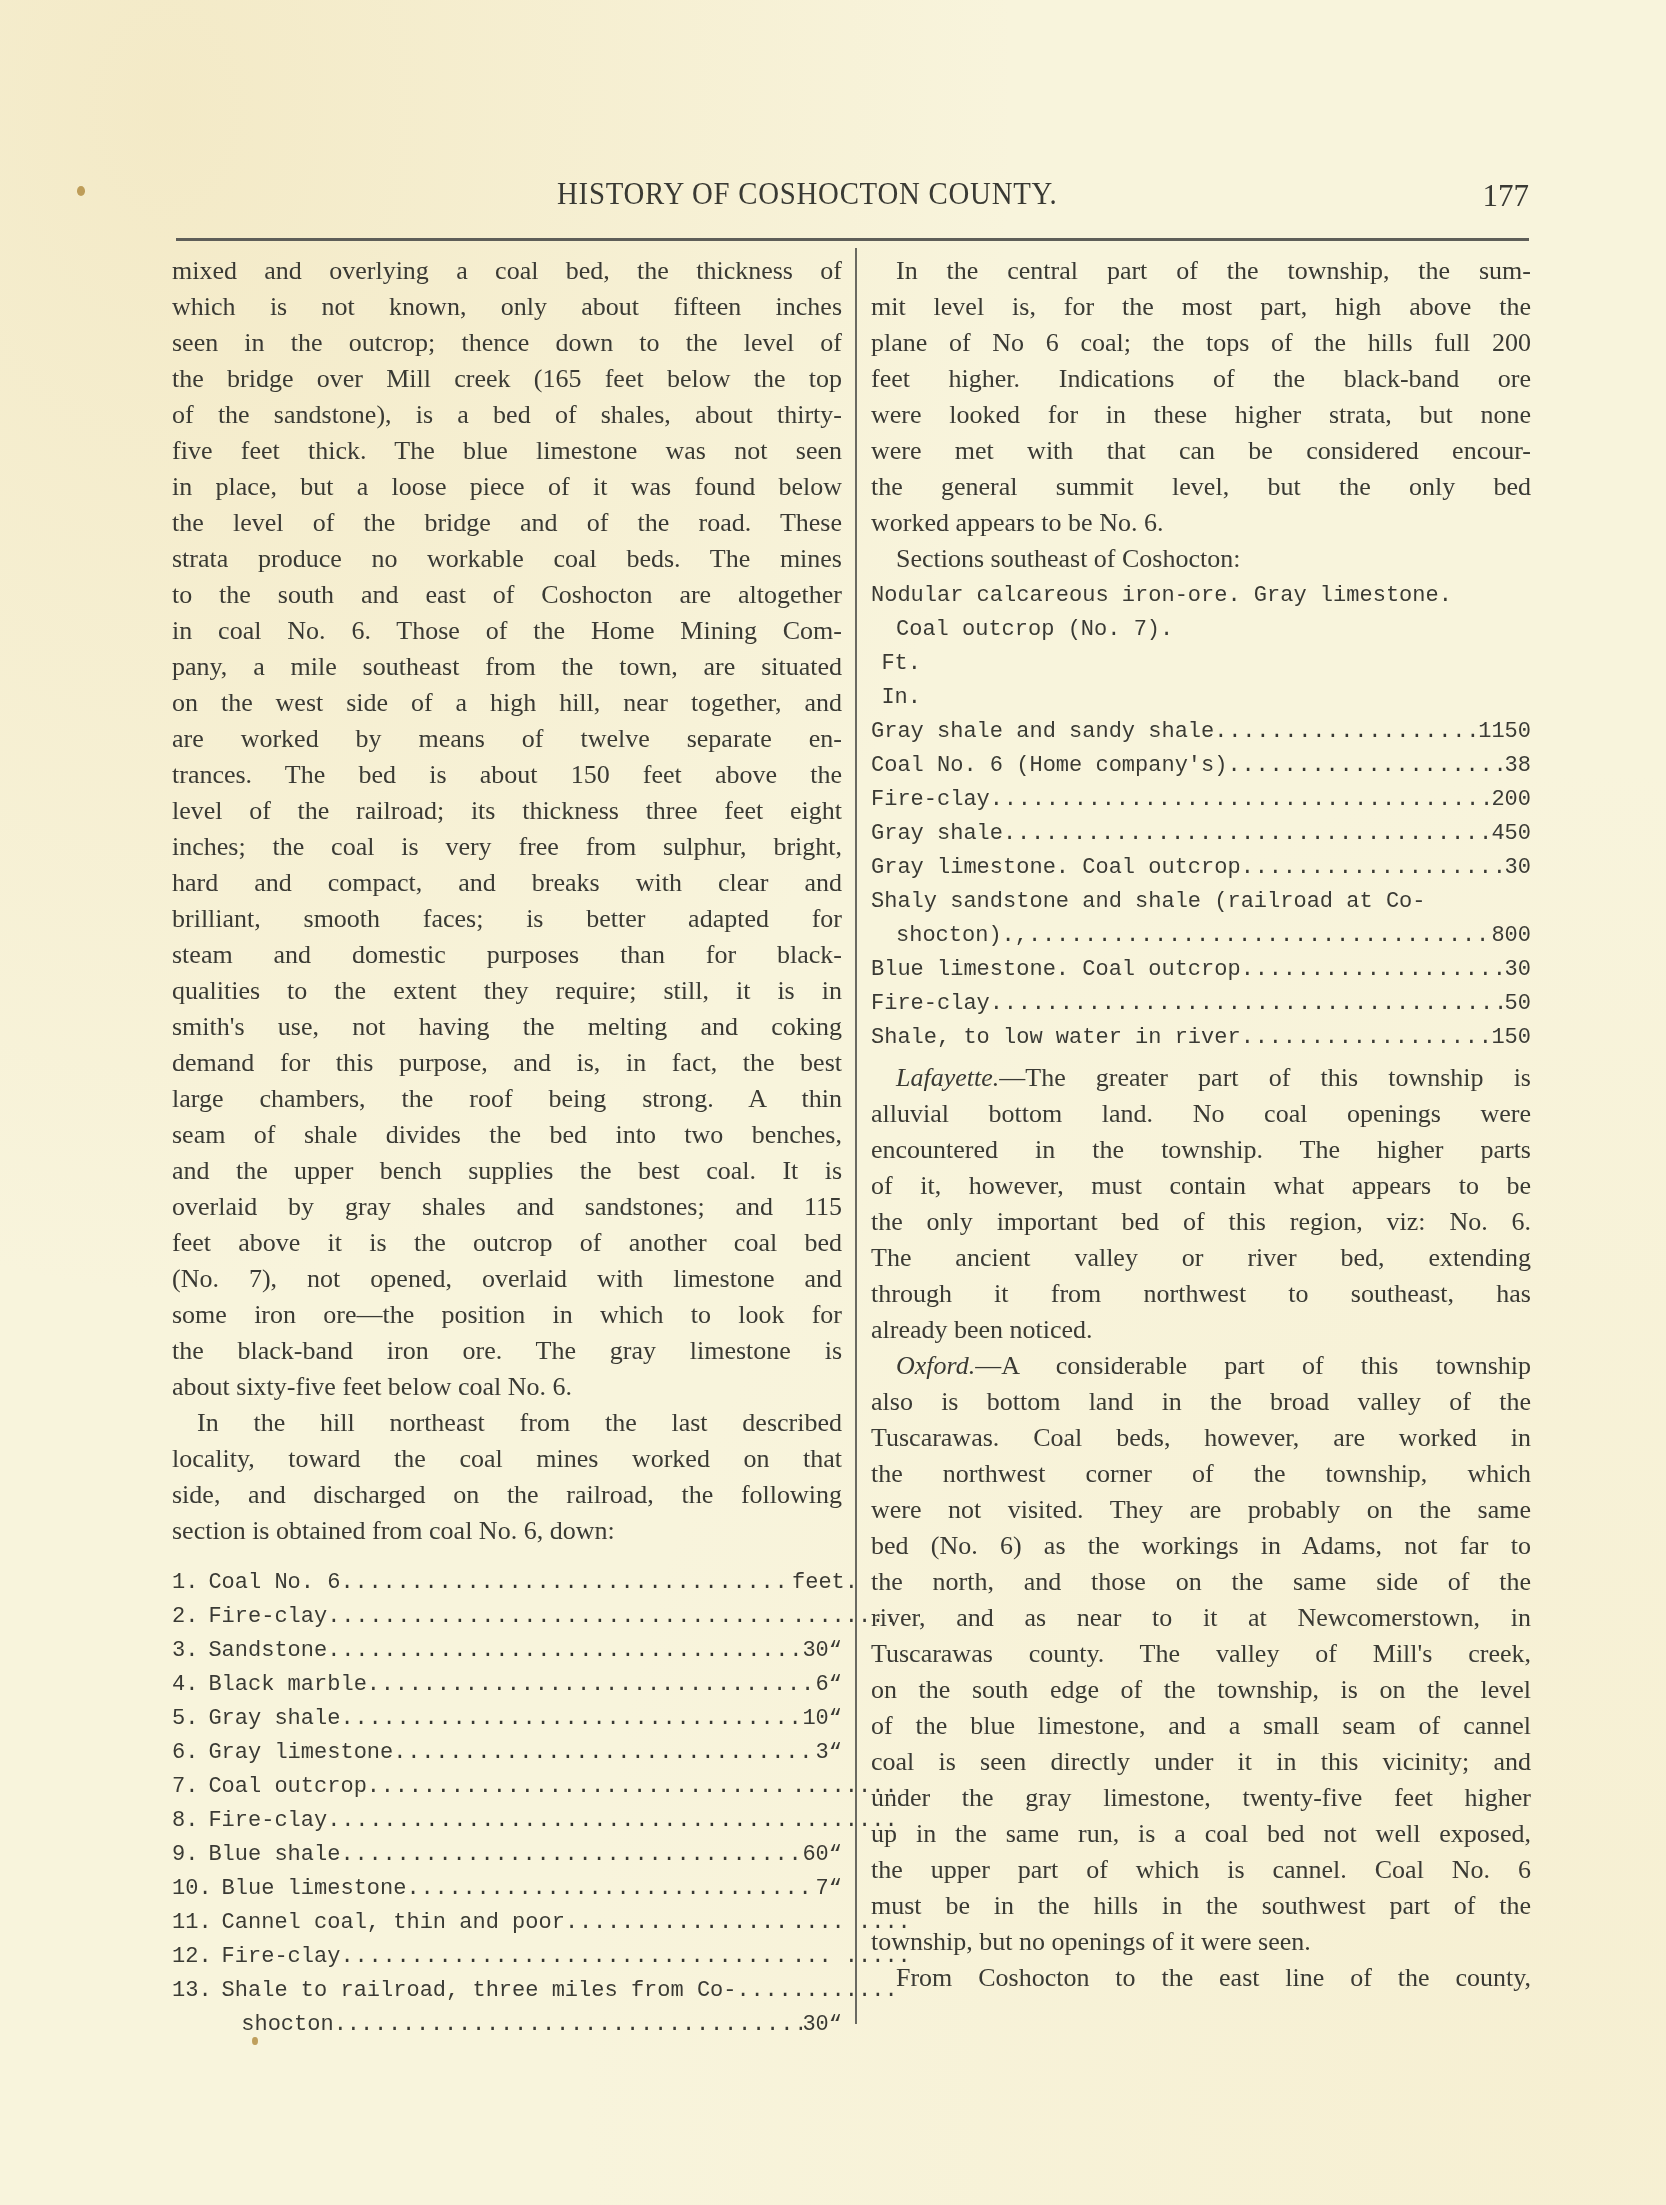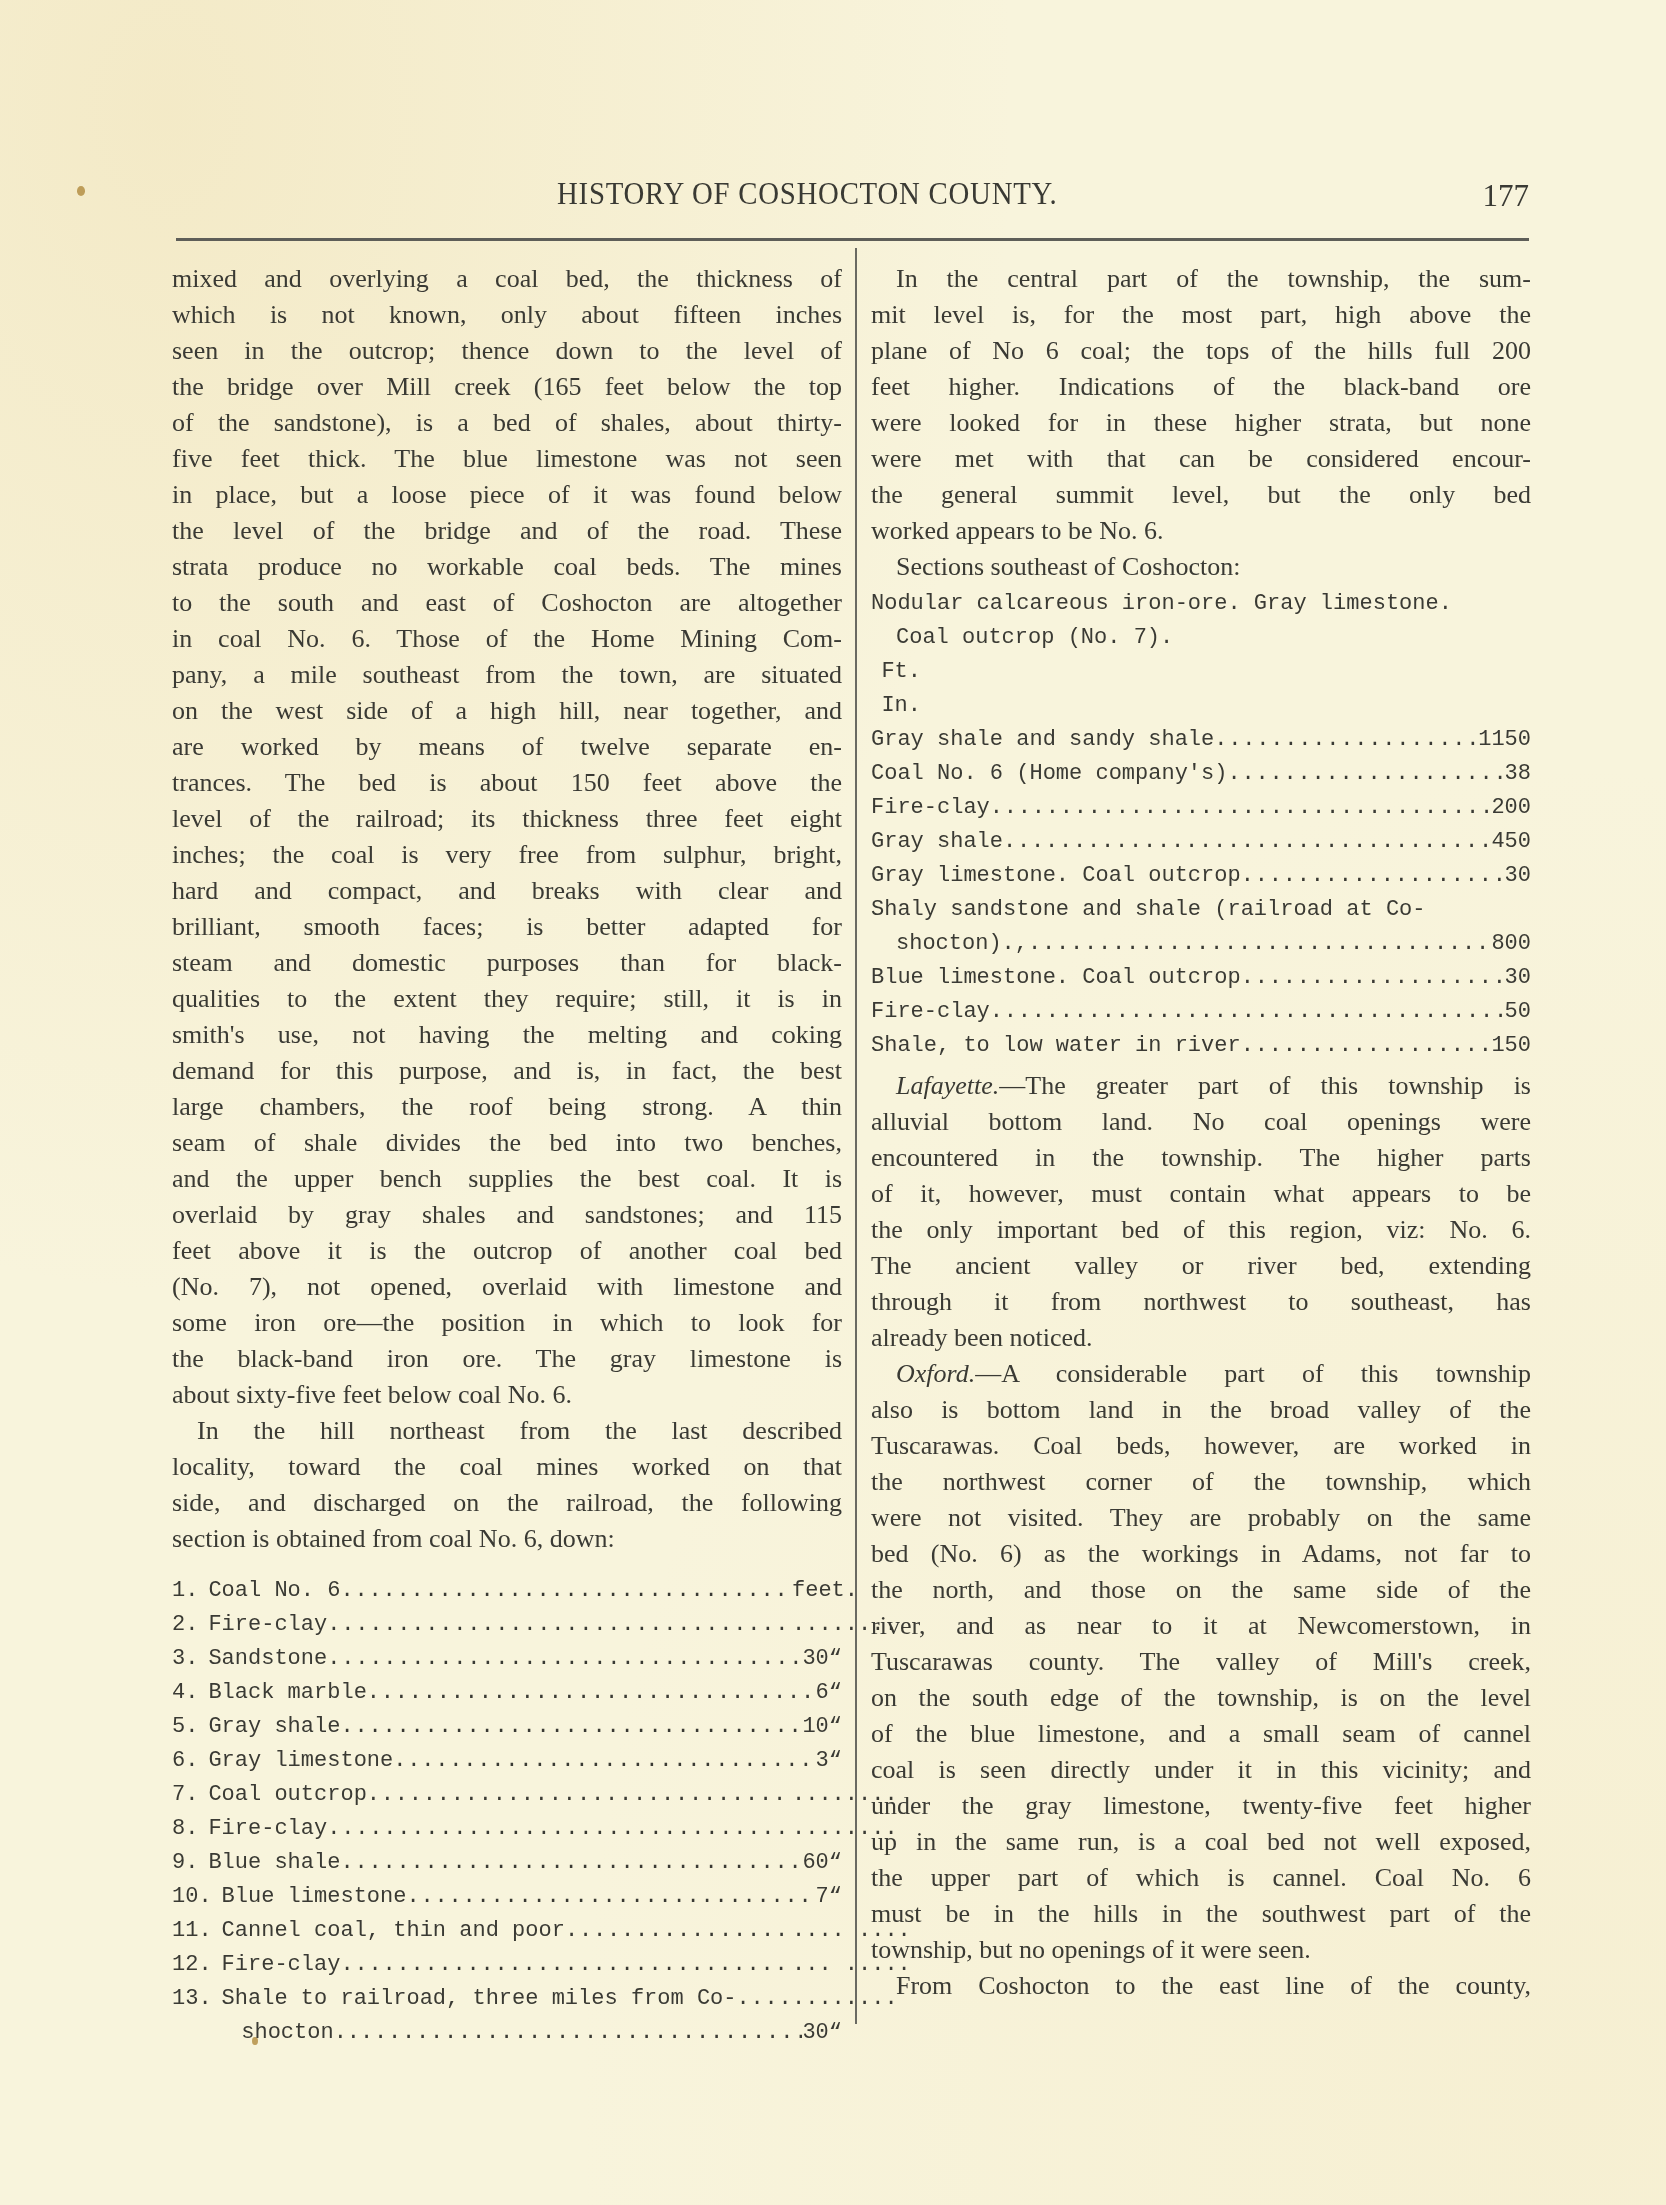--- a/index.html
+++ b/index.html
@@ -8,21 +8,21 @@
   .paper{position:absolute;inset:0;
     background:
       radial-gradient(ellipse at 10% 5%, rgba(235,215,160,0.35), rgba(0,0,0,0) 40%),
       radial-gradient(ellipse at 95% 95%, rgba(240,225,180,0.25), rgba(0,0,0,0) 45%),
       #f8f4dc;}
   .header{position:absolute;left:176px;top:176px;width:1353px;height:42px;}
   .header .title{position:absolute;left:381px;top:0;font-size:31px;letter-spacing:0.8px;transform:scaleX(0.93);transform-origin:left;}
   .header .pageno{position:absolute;right:0;top:1.7px;font-size:31px;margin-left:24px;}
   .rule{position:absolute;left:176px;top:238px;width:1353px;height:2.5px;background:#5e5e58;}
   .divider{position:absolute;left:855px;top:248px;width:1.7px;height:1776px;background:#6a6a62;}
-  .col{position:absolute;top:261px;font-size:26px;line-height:36px;}
+  .col{position:absolute;top:253px;font-size:26px;line-height:36px;}
   .col.left{left:172px;width:670px;}
   .col.right{left:871px;width:660px;}
   .p{text-align:justify;text-align-last:auto;margin:0;}
   .p .ln{display:block;text-align:justify;text-align-last:justify;white-space:nowrap;}
   .p .ln.last{text-align-last:left;}
   .p .ln.indent{padding-left:25px;}
   .small{font-family:Liberation Mono, monospace;font-size:22px;line-height:34px;}
   .srow{display:flex;align-items:baseline;white-space:nowrap;}
   .srow .num{width:52px;text-align:right;padding-right:10px;}
   .srow .lbl{flex:0 0 auto;}

